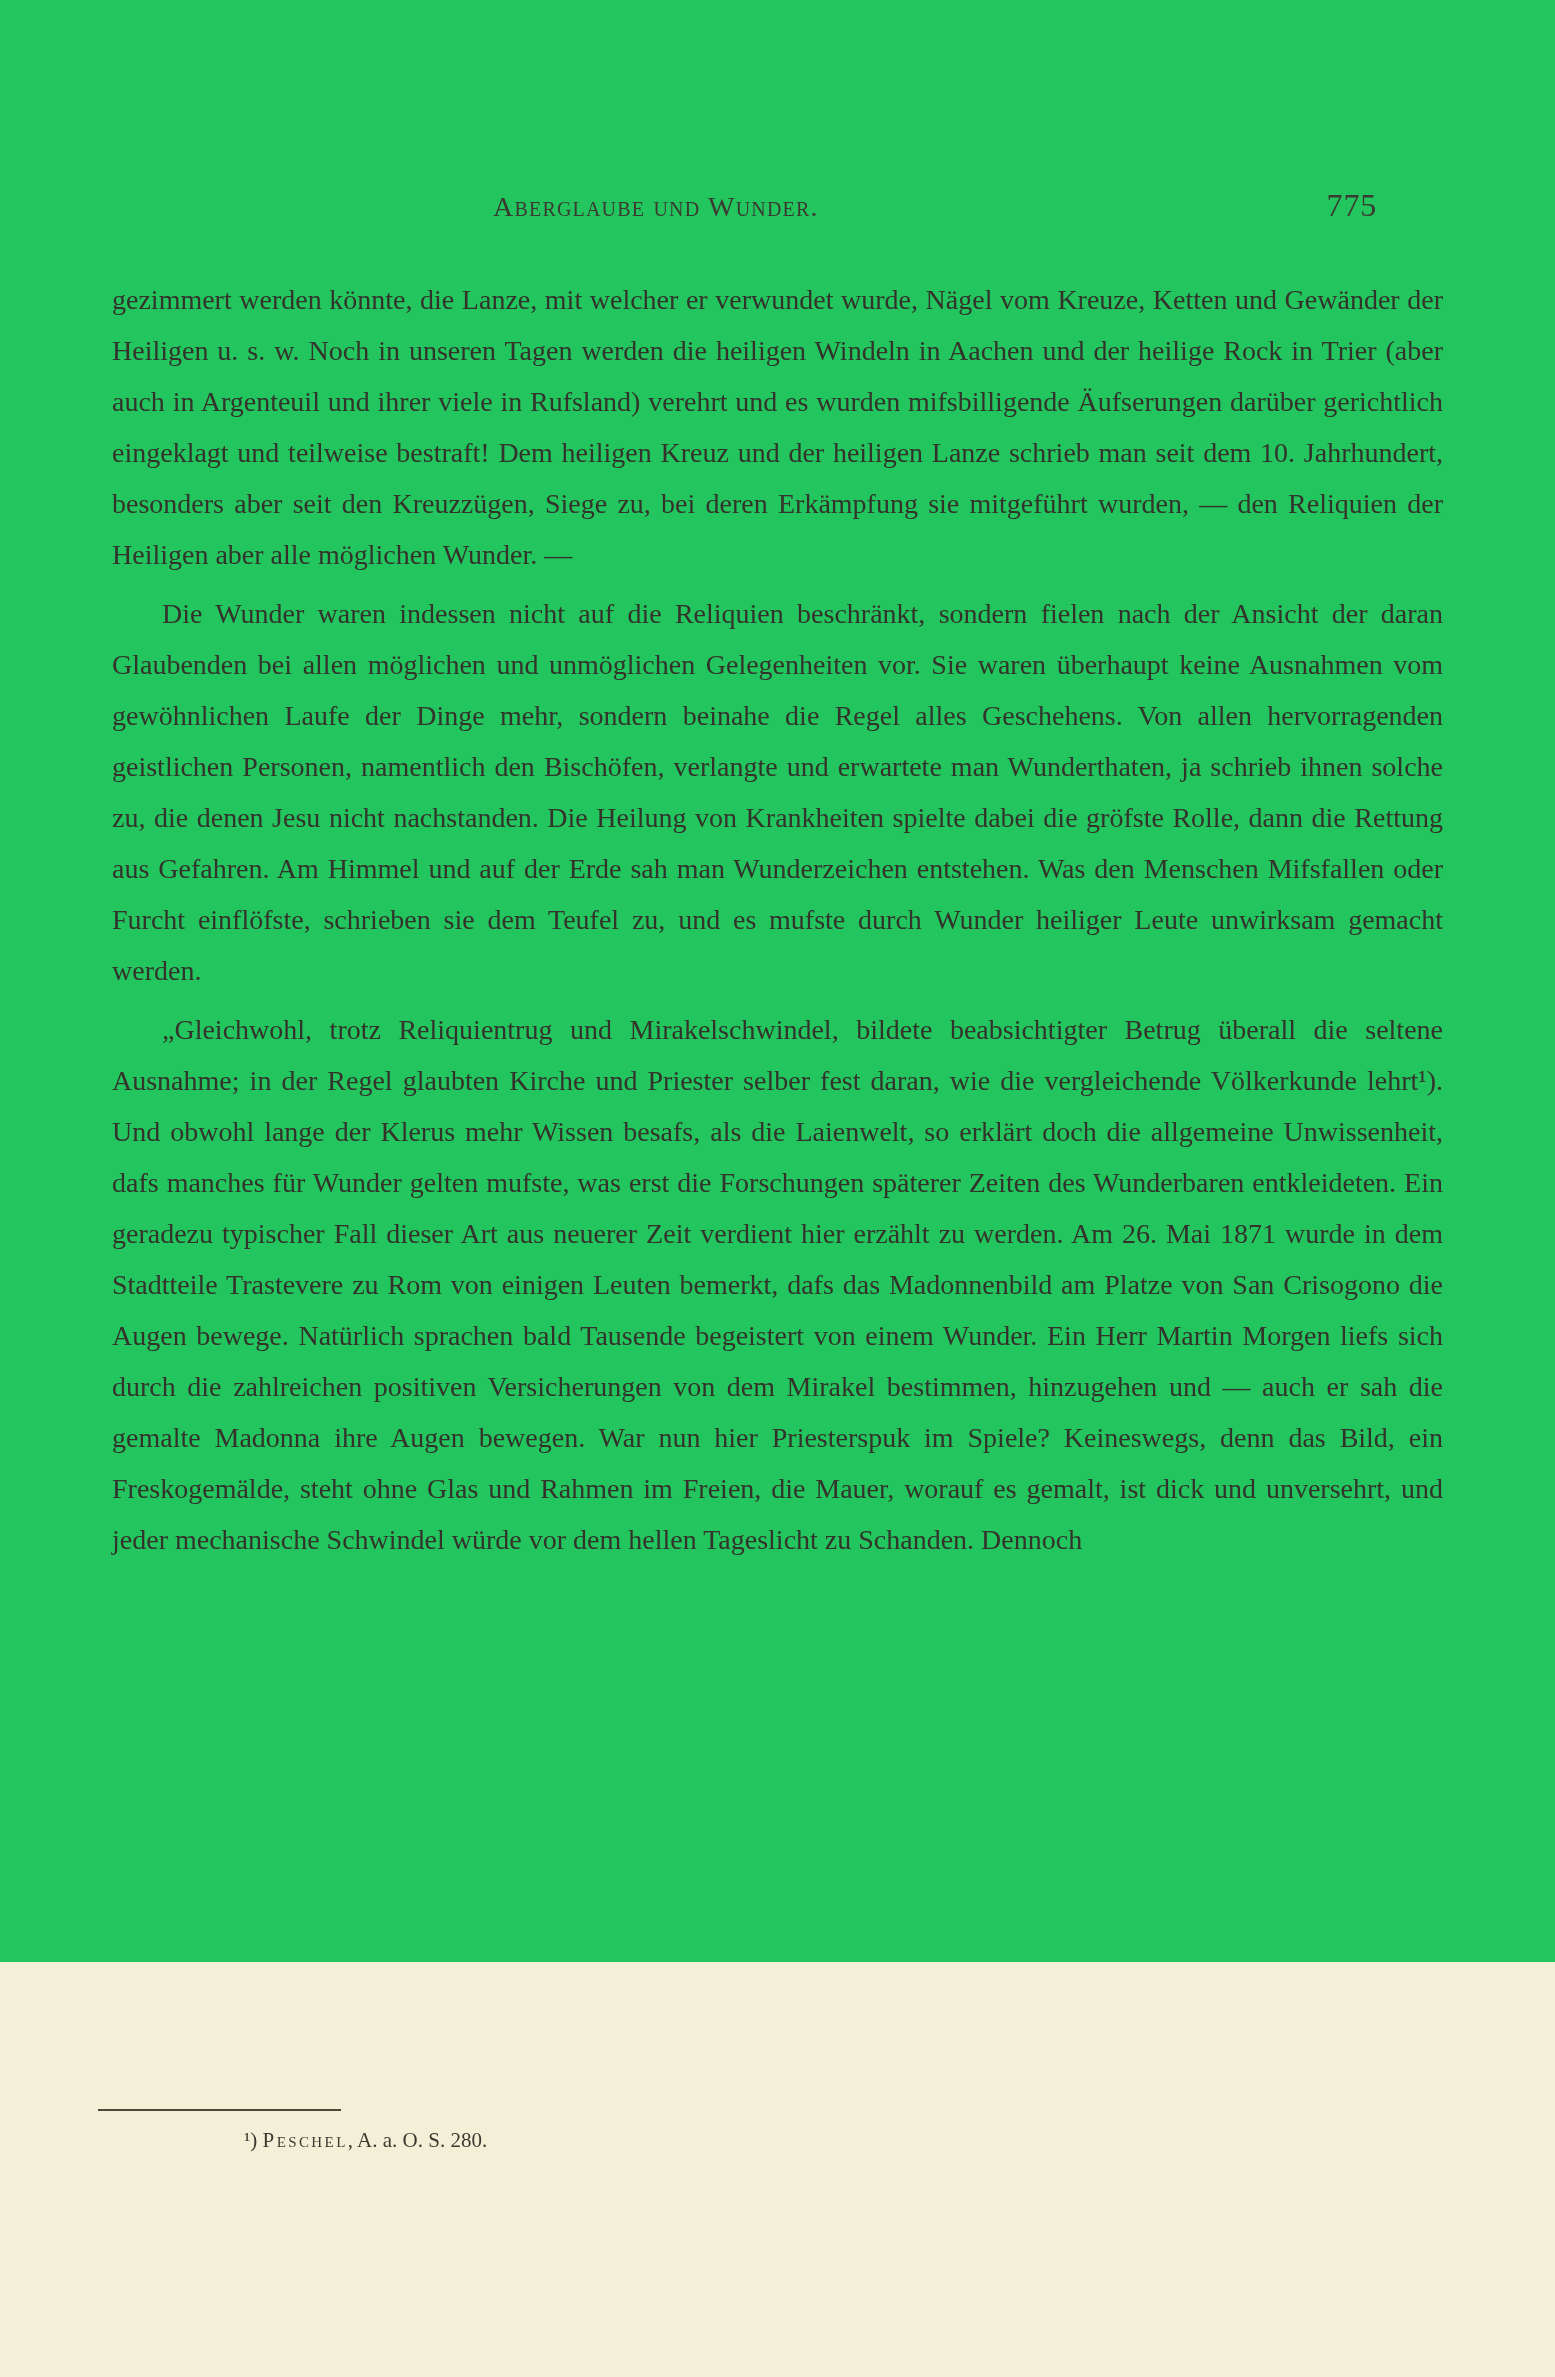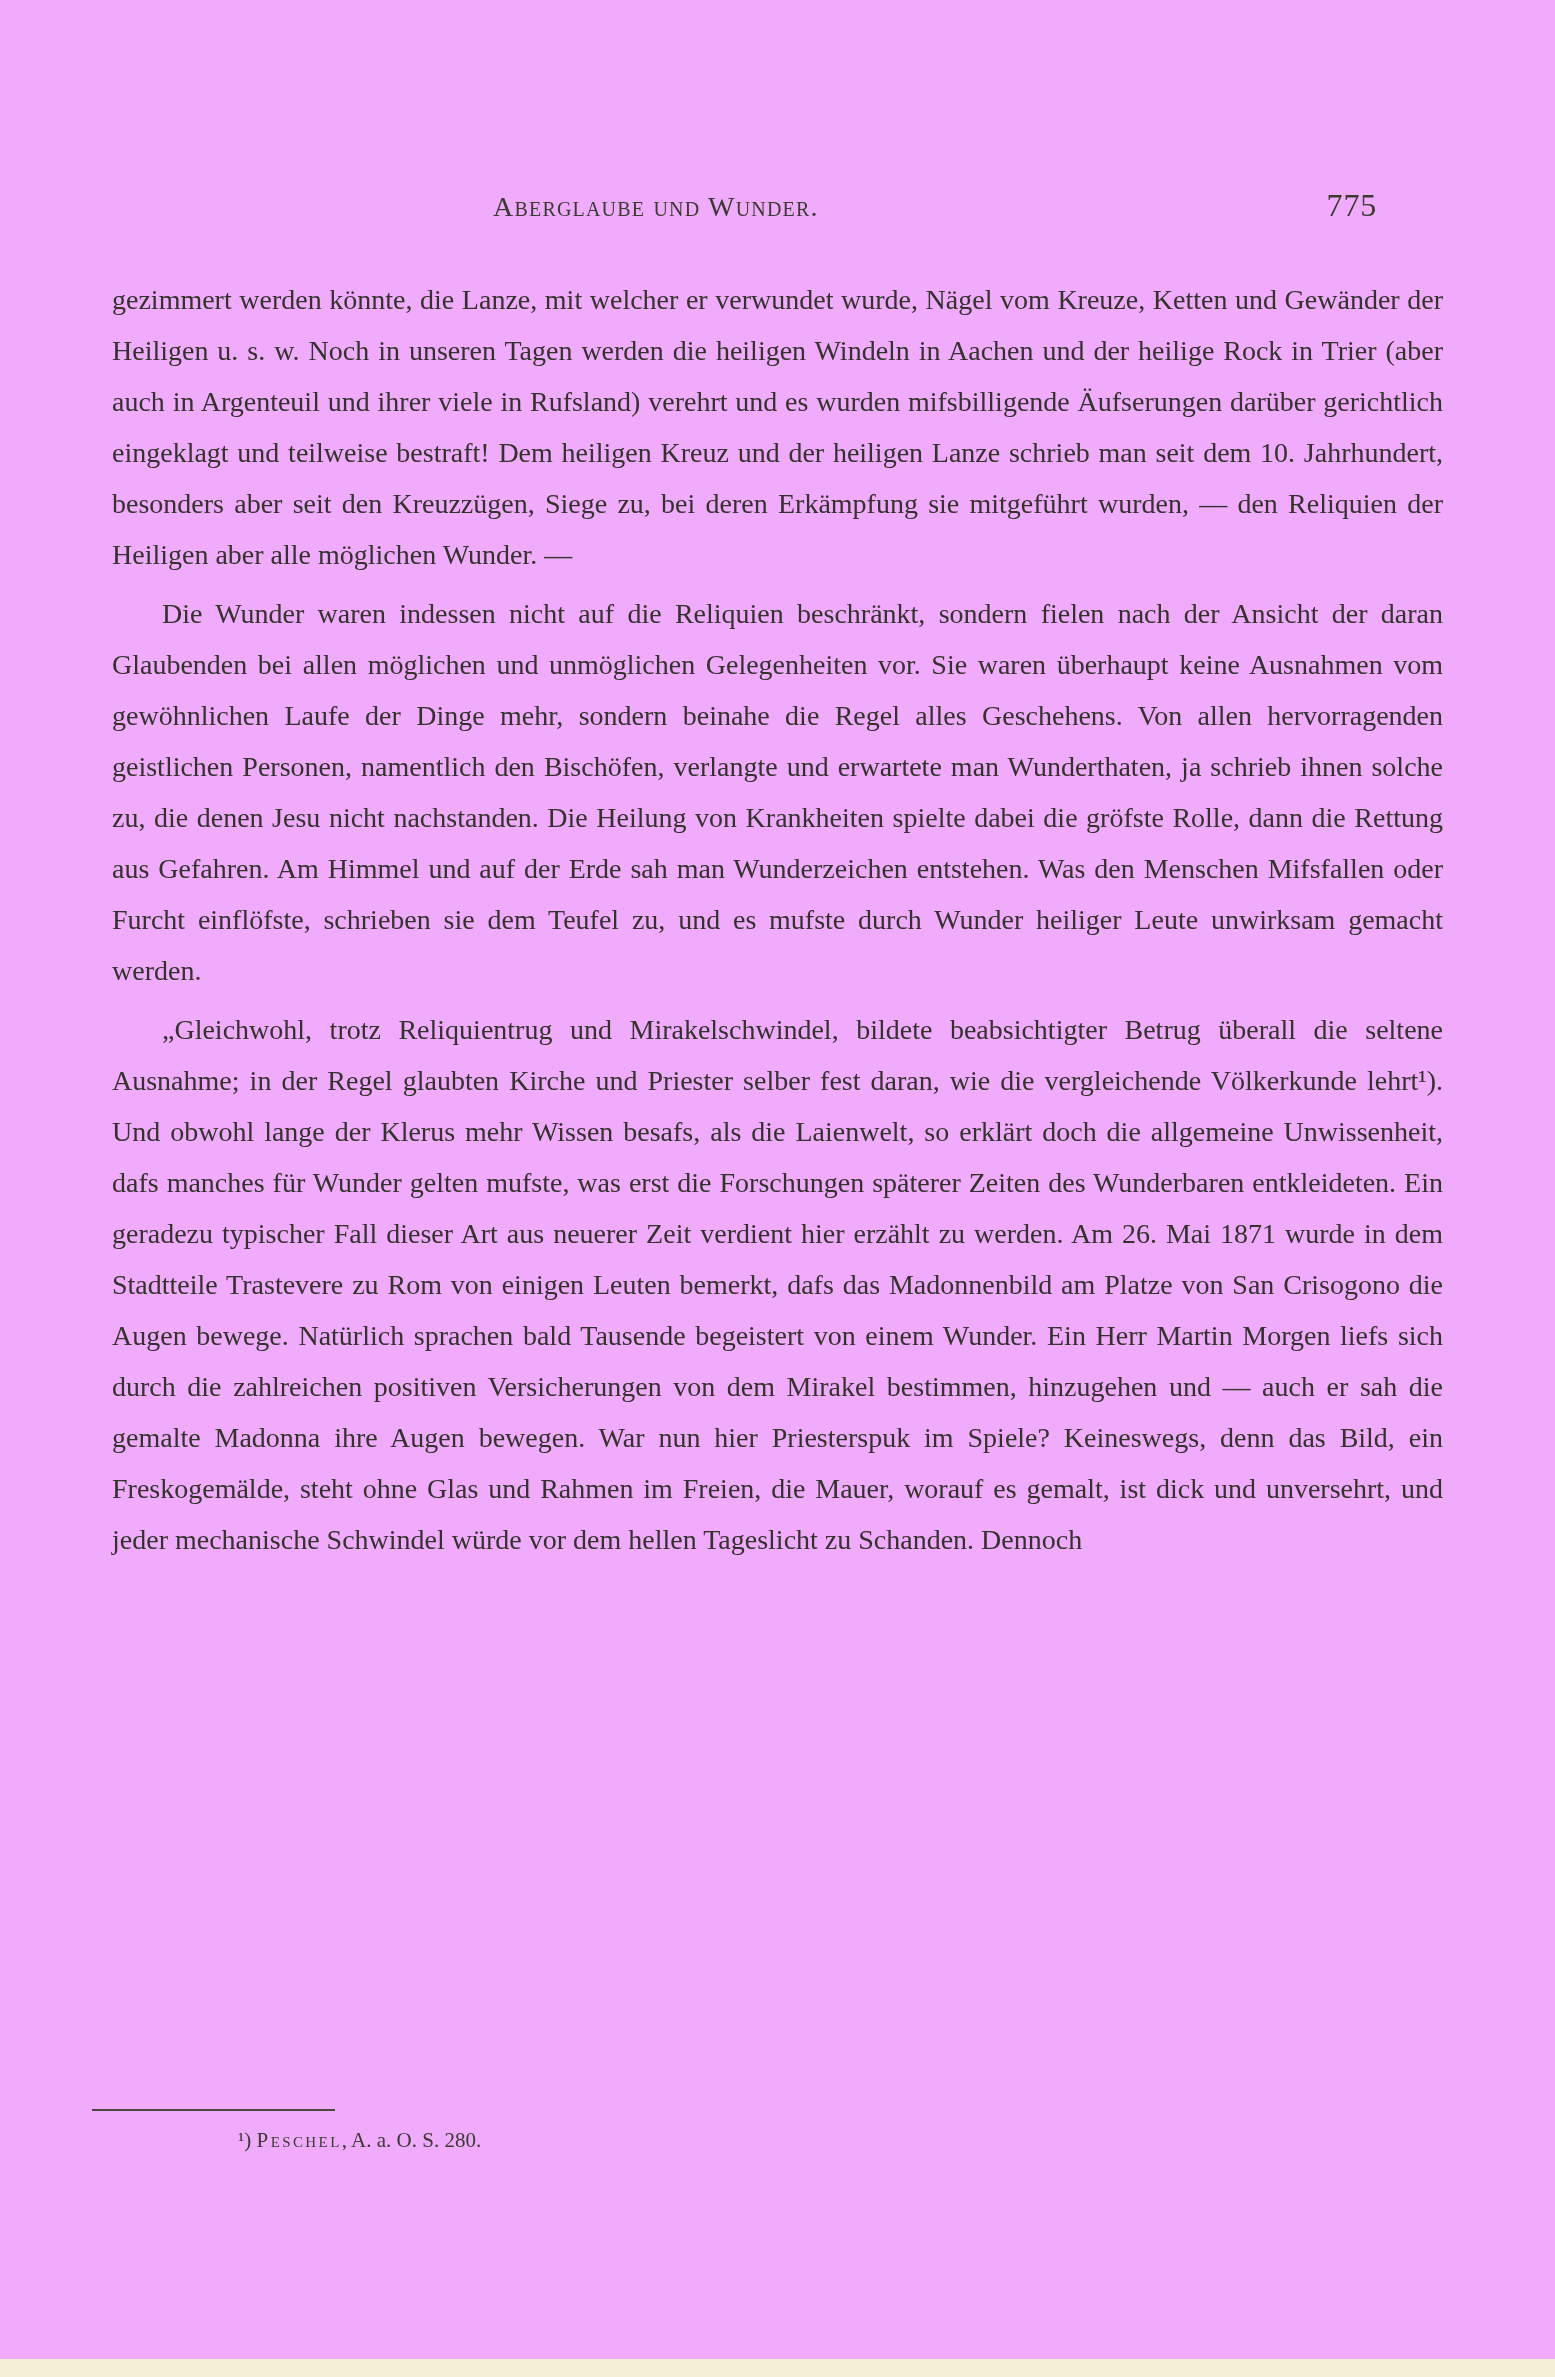--- a/index.html
+++ b/index.html
@@ -10,22 +10,22 @@
     width: 1556px;
     height: 2377px;
     background: #f4f0d8;
     font-family: "Liberation Serif", serif;
     color: #2f2f28;
     overflow: hidden;
   }
   .page {
     position: relative;
     width: 1556px;
-    height: 2359px;
-    background: #f0abfc;
+    height: 1962px;
+    background: #22c55e;
     box-sizing: border-box;
     text-decoration: underline;
   }
   .content {
     position: absolute;
     left: 104px;
     top: 187px;
     width: 1347px;
   }
   .running-head {
@@ -56,21 +56,21 @@
     text-justify: inter-word;
   }
   .body-text p {
     margin: 8px;
   }
   .indent {
     text-indent: 50px;
   }
   .footnote-area {
     position: absolute;
-    left: 92px;
+    left: 98px;
     top: 2109px;
     width: 1347px;
   }
   .fn-rule {
     width: 243px;
     height: 1.6px;
     background: #4a4a3c;
     margin-left: 0;
     margin-bottom: 14.6px;
   }

